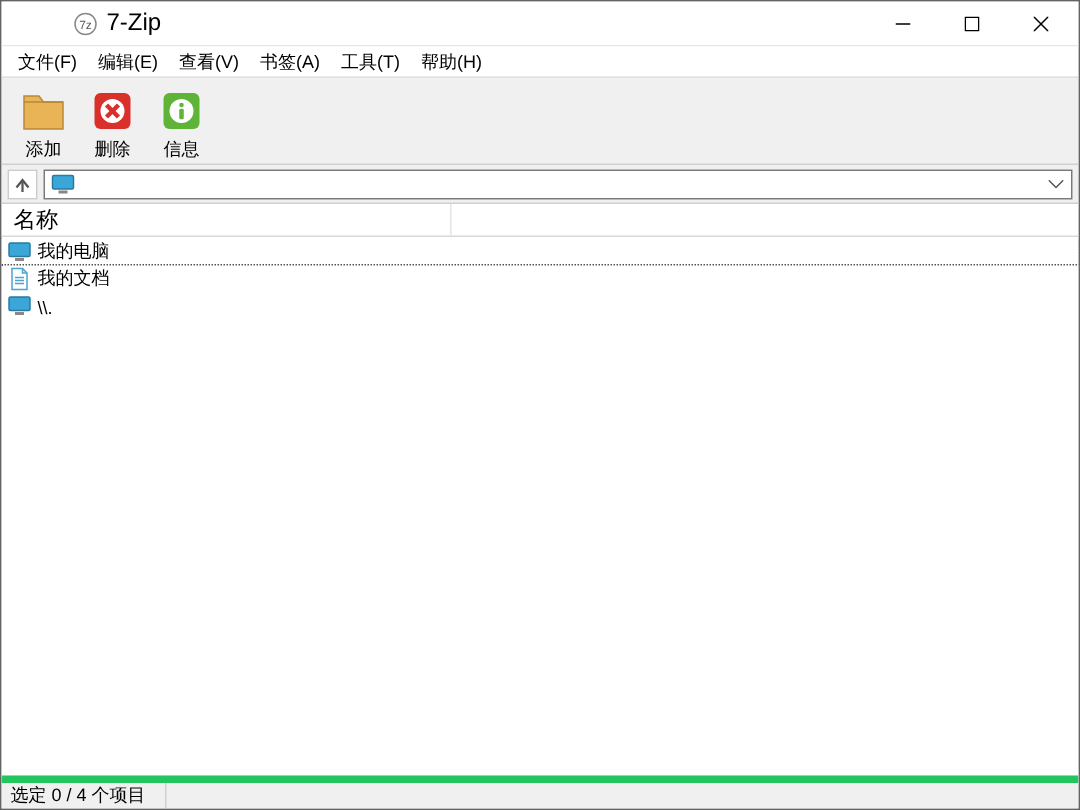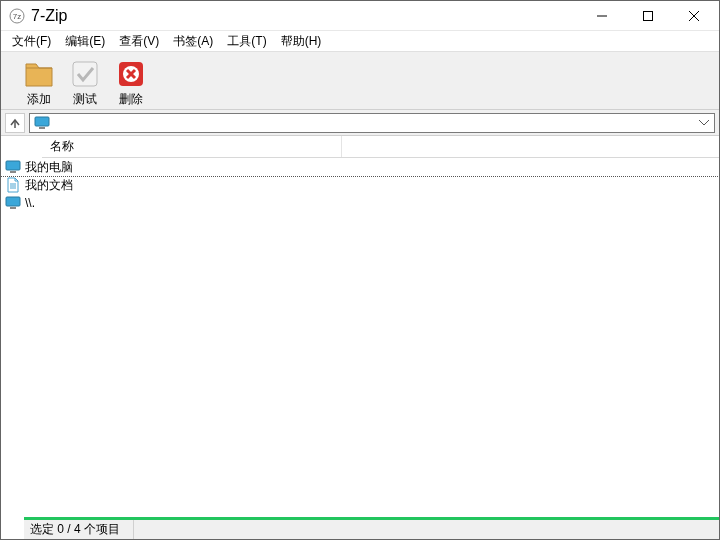--- a/index.html
+++ b/index.html
@@ -1,38 +1,38 @@
 <!DOCTYPE html>
 <html><head>
 <meta charset="utf-8">
 <style>
 * { margin: 0; padding: 0; box-sizing: border-box; font-family: "Microsoft YaHei", "SimSun", Tahoma, sans-serif; }
 body { width: 720px; height: 540px; background: #fff; overflow: hidden; border: 1px solid #646464; position: relative; }
 .titlebar { height: 30px; display: flex; align-items: center; padding: 0 2px 0 8px; background: #fff; border-bottom: 1px solid #e8e8e8; }
-.titlebar .app-icon { width: 16px; height: 16px; margin-right: 6px; display: flex; align-items: center; justify-content: flex-end; }
+.titlebar .app-icon { width: 16px; height: 16px; margin-right: 6px; display: flex; align-items: center; justify-content: flex-end; margin-left: 40px; }
 .titlebar .title { font-size: 16px; flex: 1; }
 .winbtns { display: flex; }
 .winbtn { width: 46px; height: 29px; display: flex; align-items: center; justify-content: center; cursor: default; }
 .menubar { height: 20px; display: flex; align-items: center; padding: 0 4px; background: #fff; font-size: 12px; }
 .menuitem { padding: 2px 7px; cursor: default; }
-.toolbar { height: 59px; display: flex; align-items: flex-start; padding: 3px 16px; background: #f0f0f0; border-top: 1px solid #e0e0e0; border-bottom: 1px solid #d0d0d0; gap: 2px; text-align: center; }
+.toolbar { height: 59px; display: flex; align-items: flex-start; padding: 3px 6px; background: #f0f0f0; border-top: 1px solid #e0e0e0; border-bottom: 1px solid #d0d0d0; gap: 2px; text-align: center; }
 .tbtn { width: 44px; height: 52px; display: flex; flex-direction: column; align-items: center; justify-content: flex-start; padding-top: 2px; cursor: default; border: 1px solid transparent; }
 .tbtn .ticon { width: 32px; height: 32px; display: flex; align-items: center; justify-content: center; }
 .tbtn .tlabel { font-size: 12px; margin-top: 1px; }
 .addrbar { height: 26px; display: flex; align-items: center; padding: 2px 4px; background: #f0f0f0; border-bottom: 1px solid #d0d0d0; gap: 4px; }
 .upbtn { width: 20px; height: 20px; display: flex; align-items: center; justify-content: center; border: 1px solid #ccc; background: #fff; cursor: default; }
 .addrinput { flex: 1; height: 20px; border: 1px solid #7a7a7a; font-size: 12px; padding: 0 4px; display: flex; align-items: center; background: #fff; position: relative; }
 .addrinput .drop { position: absolute; right: 2px; top: 2px; width: 16px; height: 14px; display: flex; align-items: center; justify-content: center; cursor: default; }
-.listheader { height: 22px; border-bottom: 1px solid #d8d8d8; display: flex; align-items: center; font-size: 12px; background: #fff; margin-left: 41px; }
+.listheader { height: 22px; border-bottom: 1px solid #d8d8d8; display: flex; align-items: center; font-size: 15px; background: #fff; }
 .colhead { padding: 0 8px; height: 100%; display: flex; align-items: center; border-right: 1px solid #e4e4e4; cursor: default; }
 .filelist { height: 360px; overflow: auto; font-size: 12px; background: #fff; }
-.filerow { height: 18px; display: flex; align-items: center; padding: 0 4px; cursor: default; }
+.filerow { height: 18px; display: flex; align-items: flex-end; padding: 0 4px; cursor: default; }
 .filerow.sel { outline: 1px dotted #555; }
 .fileicon { width: 16px; height: 16px; margin-right: 4px; display: flex; align-items: center; justify-content: center; flex-shrink: 0; }
-.statusbar { position: absolute; bottom: 0; left: 0; right: 0; height: 22px; border-top: 3px solid #22c55e; display: flex; align-items: center; font-size: 12px; background: #f0f0f0; margin-left: 23px; }
+.statusbar { position: absolute; bottom: 0; left: 0; right: 0; height: 22px; border-top: 5px solid #22c55e; display: flex; align-items: center; font-size: 12px; background: #f0f0f0; }
 .statuscell { padding: 0 6px; border-right: 1px solid #d0d0d0; height: 100%; display: flex; align-items: center; min-width: 110px; }
 </style>
 </head>
 <body>
 
 <div class="titlebar">
   <span class="app-icon">
     <svg width="16" height="16" viewBox="0 0 16 16">
         <circle cx="8" cy="8" r="7" fill="#fff" stroke="#888" stroke-width="1"></circle>
         <text x="8" y="11" font-size="8" text-anchor="middle" fill="#555">7z</text>
@@ -74,36 +74,38 @@
         <svg width="32" height="32" viewBox="0 0 32 32">
           <path d="M3 10 L3 28 L29 28 L29 10 L16 10 L13 6 L3 6 Z" fill="#e8b456" stroke="#b8883a" stroke-width="1"></path>
           <path d="M3 10 L29 10" stroke="#b8883a" stroke-width="1"></path>
         </svg>
       </span>
     <span class="tlabel">添加</span>
   </div>
   <div class="tbtn">
     <span class="ticon">
         <svg width="32" height="32" viewBox="0 0 32 32">
-          <rect x="4" y="4" width="24" height="24" rx="3" fill="#f2f2f2" stroke="#bbb" stroke-width="1"></rect>
-          <path d="M9 16 L14 22 L24 10" stroke="#b8b8b8" stroke-width="3" fill="none"></path>
-        </svg>
-      </span>
-    <span class="tlabel">测试</span>
-  </div>
-  <div class="tbtn">
-    <span class="ticon">
-        <svg width="32" height="32" viewBox="0 0 32 32">
           <rect x="4" y="4" width="24" height="24" rx="4" fill="#d9302c"></rect>
           <circle cx="16" cy="16" r="8" fill="#fff"></circle>
           <line x1="12" y1="12" x2="20" y2="20" stroke="#d9302c" stroke-width="3"></line>
           <line x1="20" y1="12" x2="12" y2="20" stroke="#d9302c" stroke-width="3"></line>
         </svg>
       </span>
     <span class="tlabel">删除</span>
+  </div>
+  <div class="tbtn">
+    <span class="ticon">
+        <svg width="32" height="32" viewBox="0 0 32 32">
+          <rect x="4" y="4" width="24" height="24" rx="4" fill="#5fb336"></rect>
+          <circle cx="16" cy="16" r="8" fill="#fff"></circle>
+          <circle cx="16" cy="12" r="1.5" fill="#5fb336"></circle>
+          <rect x="14.5" y="14.5" width="3" height="7" rx="1" fill="#5fb336"></rect>
+        </svg>
+      </span>
+    <span class="tlabel">信息</span>
   </div>
 </div>
 
 <div class="addrbar">
   <div class="upbtn">
     <svg width="14" height="14" viewBox="0 0 14 14">
         <path d="M3 9 L7 4 L11 9" stroke="#555" stroke-width="1.5" fill="none"></path>
         <line x1="7" y1="4" x2="7" y2="12" stroke="#555" stroke-width="1.5"></line>
       </svg>
   </div>

